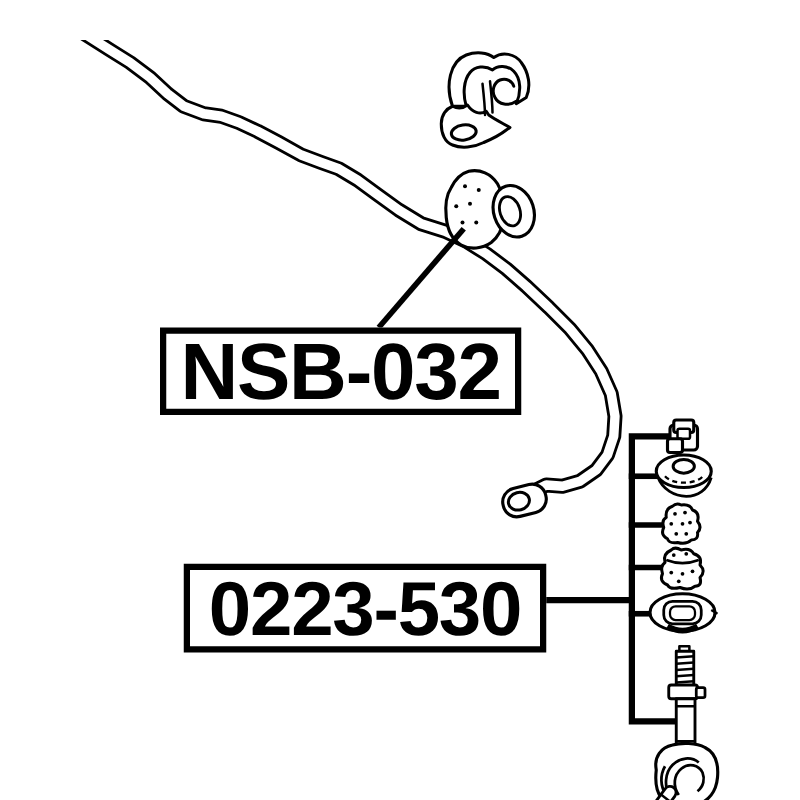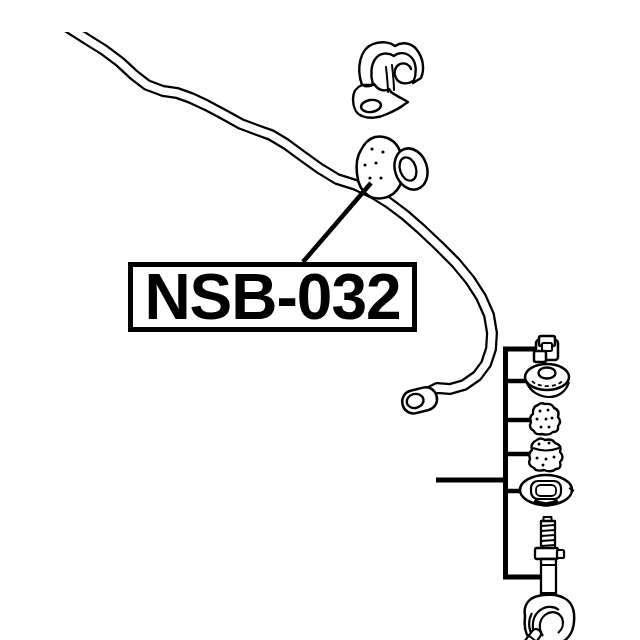--- a/index.html
+++ b/index.html
@@ -179,14 +179,17 @@
           <line x1="527" y1="623" x2="518" y2="617"></line>
         </g>
       </g>
     </g>
   </svg>
 
   <div class="callout callout-nsb">
     <span>NSB-032</span>
   </div>
 
+  <div class="callout callout-0223">
+    <span>0223-530</span>
+  </div>
 
 </div>
 
 </body></html>

